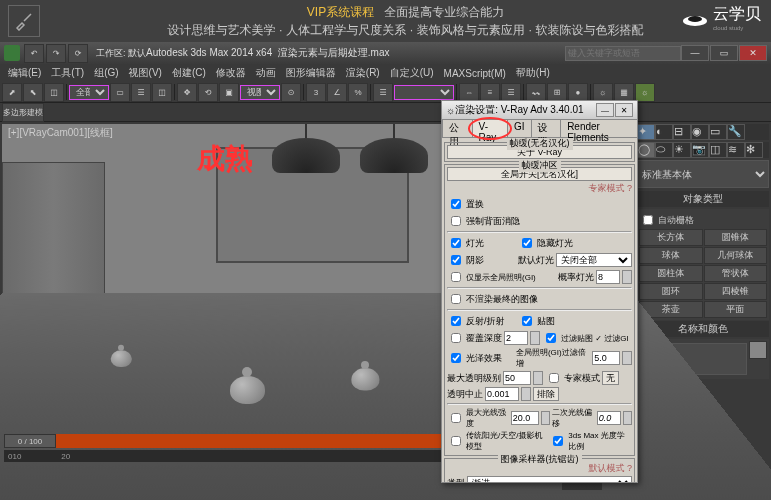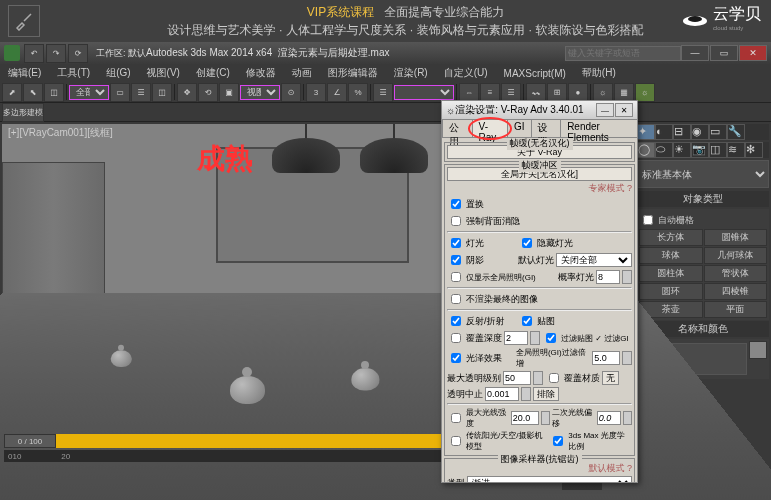--- a/index.html
+++ b/index.html
@@ -8,21 +8,21 @@
 .banner-text{flex:1;text-align:center;font-size:12px;line-height:1.5;color:#ccc}
 .banner-vip{color:#f0c040}
 .cloud-logo{position:absolute;right:10px;top:4px;color:#fff;font-size:16px;display:flex;align-items:center}
 .cloud-logo svg{margin-right:4px}
 .cloud-sub{font-size:6px;color:#999}
 .titlebar{height:22px;background:linear-gradient(#555,#3a3a3a);display:flex;align-items:center;padding:0 4px;font-size:10px;color:#ddd}
 .titlebar .doc{margin-left:8px;margin-right:auto;font-size:9px}
 .win-btns{display:flex;gap:1px}
 .win-btn{width:26px;height:14px;background:#444;border:1px solid #666;display:flex;align-items:center;justify-content:center;font-size:9px;cursor:pointer}
 .win-btn.close{background:#a33}
-.menubar{height:18px;background:#393939;display:flex;align-items:center;padding:0 4px;font-size:10px;gap:8px}
+.menubar{height:18px;background:#393939;display:flex;align-items:center;padding:0 4px;font-size:10px;gap:2px}
 .menu-item{padding:0 4px;cursor:pointer}
 .search-box{margin-left:auto;width:110px;height:13px;background:#555;border:1px solid #666;font-size:9px;padding:0 2px;color:#aaa}
 .toolbar{height:20px;background:#393939;display:flex;align-items:center;padding:0 2px;gap:1px;border-bottom:1px solid #222}
 .tb-btn{width:18px;height:17px;background:#4a4a4a;border:1px solid #333;display:flex;align-items:center;justify-content:center;cursor:pointer;font-size:8px;color:#ccc}
 .tb-sep{width:1px;height:16px;background:#222;margin:0 1px}
 .tb-dropdown{height:15px;background:#4a4a4a;border:1px solid #d946ef;font-size:9px;padding:0 2px;color:#ccc}
 .main-area{position:relative;height:380px;background:#393939;display:flex}
 .viewport{flex:1;position:relative;background:#606060;margin:2px}
 .vp-label{position:absolute;top:2px;left:6px;font-size:10px;color:#ccc;z-index:2}
 .vp-scene{position:absolute;inset:0;background:linear-gradient(180deg,#888 0%,#808080 40%,#555 100%)}
@@ -60,21 +60,21 @@
 .dlg-group{border:1px solid #888;margin:2px 0;padding:2px;position:relative}
 .dlg-group>.gt{position:absolute;top:-6px;left:50%;transform:translateX(-50%);background:#d4d0c8;padding:0 3px;font-size:9px;white-space:nowrap}
 .dlg-row{display:flex;align-items:center;gap:2px;margin:1px 0;font-size:9px}
 .dlg-btn{height:14px;background:#e8e4dc;border:1px solid #888;font-size:9px;padding:0 4px;cursor:pointer;flex:1}
 .dlg-btn.sm{flex:none;padding:0 3px}
 .dlg-check{width:10px;height:10px}
 .dlg-input{width:36px;height:12px;border:1px solid #888;background:#fff;font-size:9px;padding:0 1px}
 .dlg-select{height:14px;border:1px solid #888;background:#fff;font-size:9px;flex:1}
 .spinner{width:8px;height:12px;background:#ccc;border:1px solid #888}
 .timeline{position:absolute;bottom:40px;left:4px;right:136px;height:12px;background:#2a2a2a;font-size:8px;color:#999;display:flex;align-items:center}
-.timeline-slider{position:absolute;bottom:54px;left:4px;right:136px;height:14px;background:#eab308;display:flex;align-items:center}
+.timeline-slider{position:absolute;bottom:54px;left:4px;right:136px;height:14px;background:#c2410c;display:flex;align-items:center}
 .slider-handle{width:50px;height:12px;background:#5a5a5a;border:1px solid #333;font-size:8px;display:flex;align-items:center;justify-content:center}
 .wall-back{position:absolute;top:0;left:0;right:0;height:45%;background:#828282}
 .window-frame{position:absolute;top:6%;left:34%;width:30%;height:30%;background:#787878;border:2px solid #4a4a4a}
 .cabinet{position:absolute;top:10%;width:16%;height:58%;background:linear-gradient(90deg,#6a6a6a,#7a7a7a,#6a6a6a);border:1px solid #444}
 .cabinet.left{left:0}
 .cabinet.right{right:0}
 .chair{position:absolute;width:40px;height:60px;background:linear-gradient(#555,#333);border-radius:4px 4px 0 0}
 </style>
 </head>
 <body>
@@ -321,21 +321,21 @@
           <span style="width:50px">光泽效果</span>
         <span style="font-size:8px">全局照明(GI)过滤倍增</span>
           <input class="dlg-input" style="width: 24px;" value="5.0">
           <div class="spinner"></div>
       </div>
       <div class="dlg-row">
         <span>最大透明级别</span>
           <input class="dlg-input" style="width: 24px;" value="50">
           <div class="spinner"></div>
         <input type="checkbox" class="dlg-check" style="">
-          <span>覆盖材质</span>
+          <span>专家模式</span>
           <button class="dlg-btn sm">无</button>
       </div>
       <div class="dlg-row">
         <span>透明中止</span>
           <input class="dlg-input" style="width: 30px;" value="0.001">
           <div class="spinner"></div>
         <button class="dlg-btn sm">排除</button>
       </div>
       <hr style="margin:2px 0">
       <div class="dlg-row">

